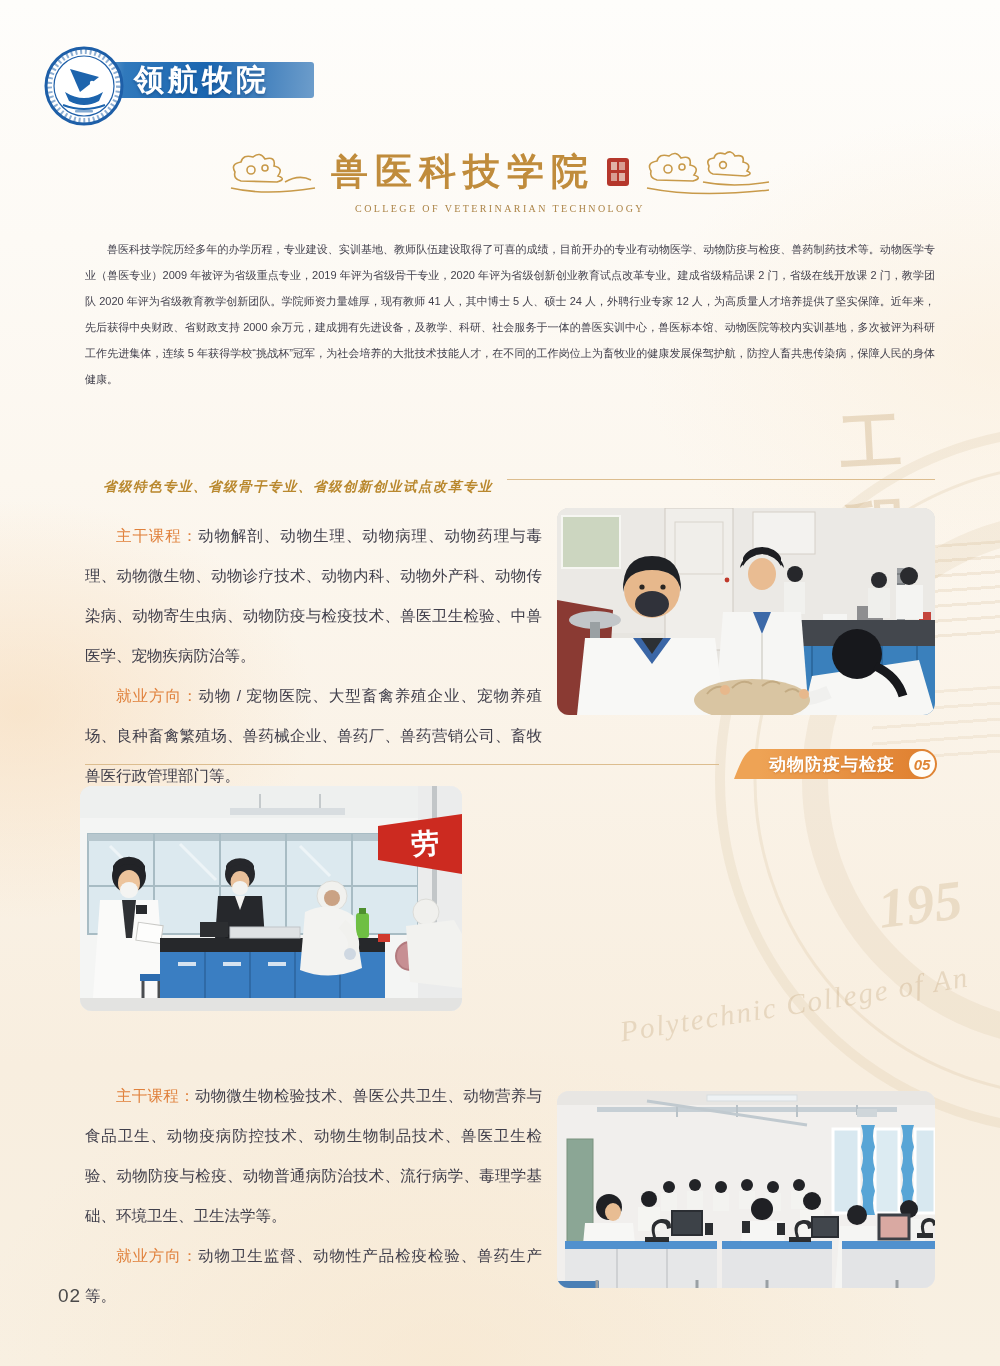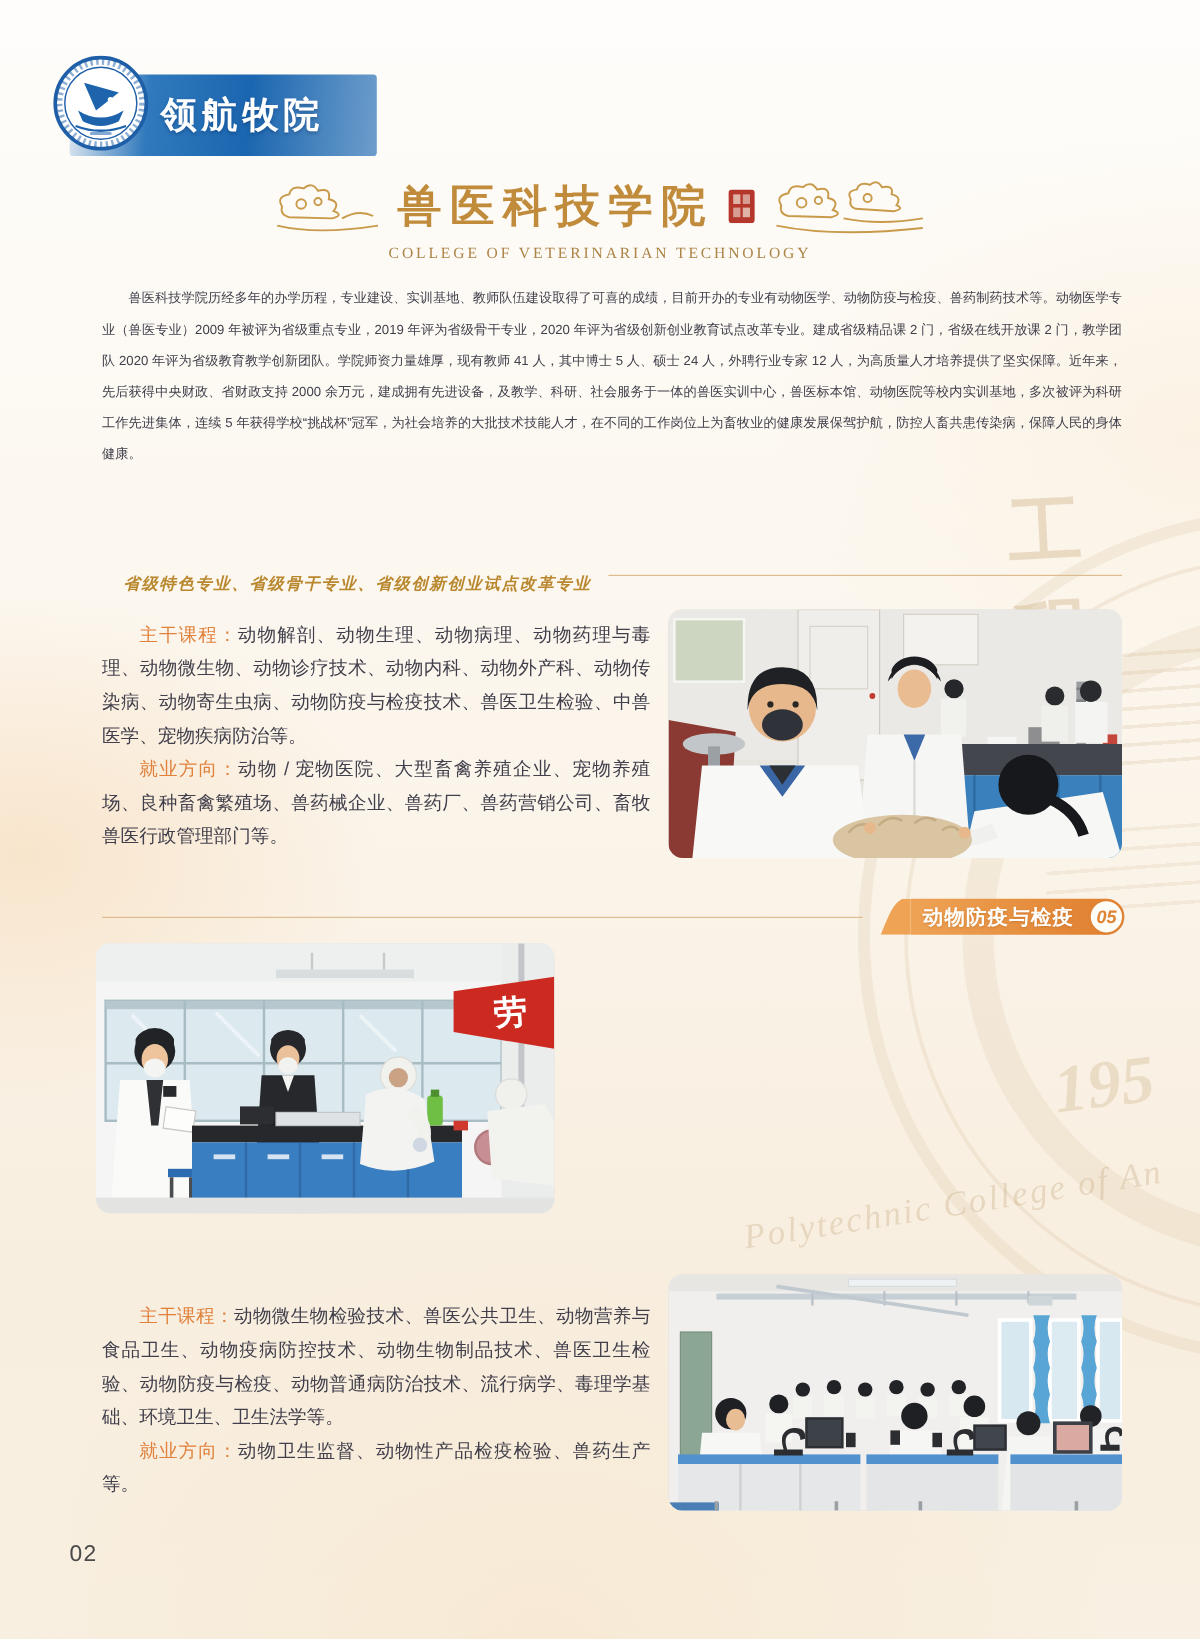--- a/index.html
+++ b/index.html
@@ -19,33 +19,33 @@
   .wm-year{left:878px;top:872px;font-size:56px;font-weight:700;font-style:italic;transform:rotate(-7deg);color:rgba(199,166,118,.28);}
   .wm-latin{left:618px;top:988px;font-size:29px;font-style:italic;letter-spacing:2px;transform:rotate(-9deg);color:rgba(183,152,103,.27);white-space:nowrap;}
   .wm-rings{left:640px;top:380px;}
   .wm-hatch{left:856px;top:545px;width:150px;height:96px;
     background:repeating-linear-gradient(180deg,rgba(194,160,110,.16) 0 3px,transparent 3px 15px);
     transform:skewY(-4deg);}
   .wm-hatch2{left:872px;top:690px;width:130px;height:70px;
     background:repeating-linear-gradient(180deg,rgba(194,160,110,.13) 0 3px,transparent 3px 16px);
     transform:skewY(-4deg);}
   
-  .banner{position:absolute;left:58px;top:62px;width:256px;height:68px;z-index:1;border-radius:3px;
+  .banner{position:absolute;left:58px;top:62px;width:256px;height:36px;z-index:1;border-radius:3px;
     background:linear-gradient(95deg,#e3eaf2 0%,#3079bc 26%,#1b66b0 58%,#6d9dcb 100%);}
   .banner-text{position:absolute;left:76px;top:50%;transform:translateY(-50%);
     font-size:30px;font-weight:800;color:#fff;letter-spacing:4px;text-shadow:0 2px 3px rgba(0,40,90,.35);white-space:nowrap;}
   .logo{position:absolute;left:44px;top:46px;width:80px;height:80px;z-index:2;}
   
   .title-block{position:absolute;top:146px;left:0;width:100%;z-index:1;
     display:flex;flex-direction:column;align-items:center;}
   .title-row{display:flex;align-items:center;gap:12px;}
   .page-title{margin:0;font-family:"Liberation Serif","DejaVu Serif",serif;
     font-size:37px;font-weight:700;color:#c08c3c;letter-spacing:7px;white-space:nowrap;}
   .subtitle{margin-top:5px;font-family:"Liberation Serif","DejaVu Serif",serif;
-    font-size:13px;color:#ac8447;letter-spacing:2.4px;}
+    font-size:10px;color:#ac8447;letter-spacing:2.4px;}
   
   .intro{position:absolute;left:85px;top:236px;width:850px;z-index:1;
     font-size:11px;line-height:26px;color:#403f4b;text-align:justify;text-indent:2em;margin:0;}
   
   .sec-header{position:absolute;left:85px;width:850px;height:32px;z-index:1;
     display:flex;align-items:center;}
   .gold-line{flex:1;border-top:1.5px solid #dcbd8f;height:0;}
   .badge{position:relative;display:flex;align-items:center;height:30px;}
   .badge-main{display:flex;align-items:center;height:30px;
     background:linear-gradient(90deg,#f4b76a,#e08232);color:#fff;font-weight:700;
@@ -60,21 +60,21 @@
   .badge-right .num-circle{right:-2px;}
   .badge-tail{display:block;height:30px;}
   .tagline{margin:16px 14px 0 18px;font-family:"Liberation Serif","DejaVu Serif",serif;
     font-style:italic;font-weight:600;font-size:13.5px;color:#b9882e;letter-spacing:1.5px;white-space:nowrap;}
   .hdr4{top:463px;} .hdr5{top:748px;} .hdr6{top:1023px;}
   
   .sec-body{position:absolute;z-index:1;display:flex;justify-content:space-between;}
   .body4{left:85px;top:508px;width:850px;}
   .body5{left:80px;top:786px;width:855px;}
   .body6{left:85px;top:1062px;width:850px;align-items:center;}
-  .col-text{width:457px;font-size:15.5px;line-height:28px;color:#403f4b;text-align:justify;}
+  .col-text{width:457px;font-size:15.5px;line-height:40px;color:#403f4b;text-align:justify;}
   .col-text p{margin:0;text-indent:2em;}
   .lbl{color:#e0813c;}
   .photo{flex-shrink:0;border-radius:12px;overflow:hidden;background:#ddd;}
   .photo svg{display:block;}
   .ph1{width:378px;height:207px;}
   .ph2{width:382px;height:225px;}
   .ph3{width:378px;height:197px;}
   .mt8{margin-top:8px;} .mt14{margin-top:14px;}
   
   .page-num{position:absolute;left:58px;top:1285px;font-size:19px;color:#4a4a4a;letter-spacing:1px;z-index:1;}

